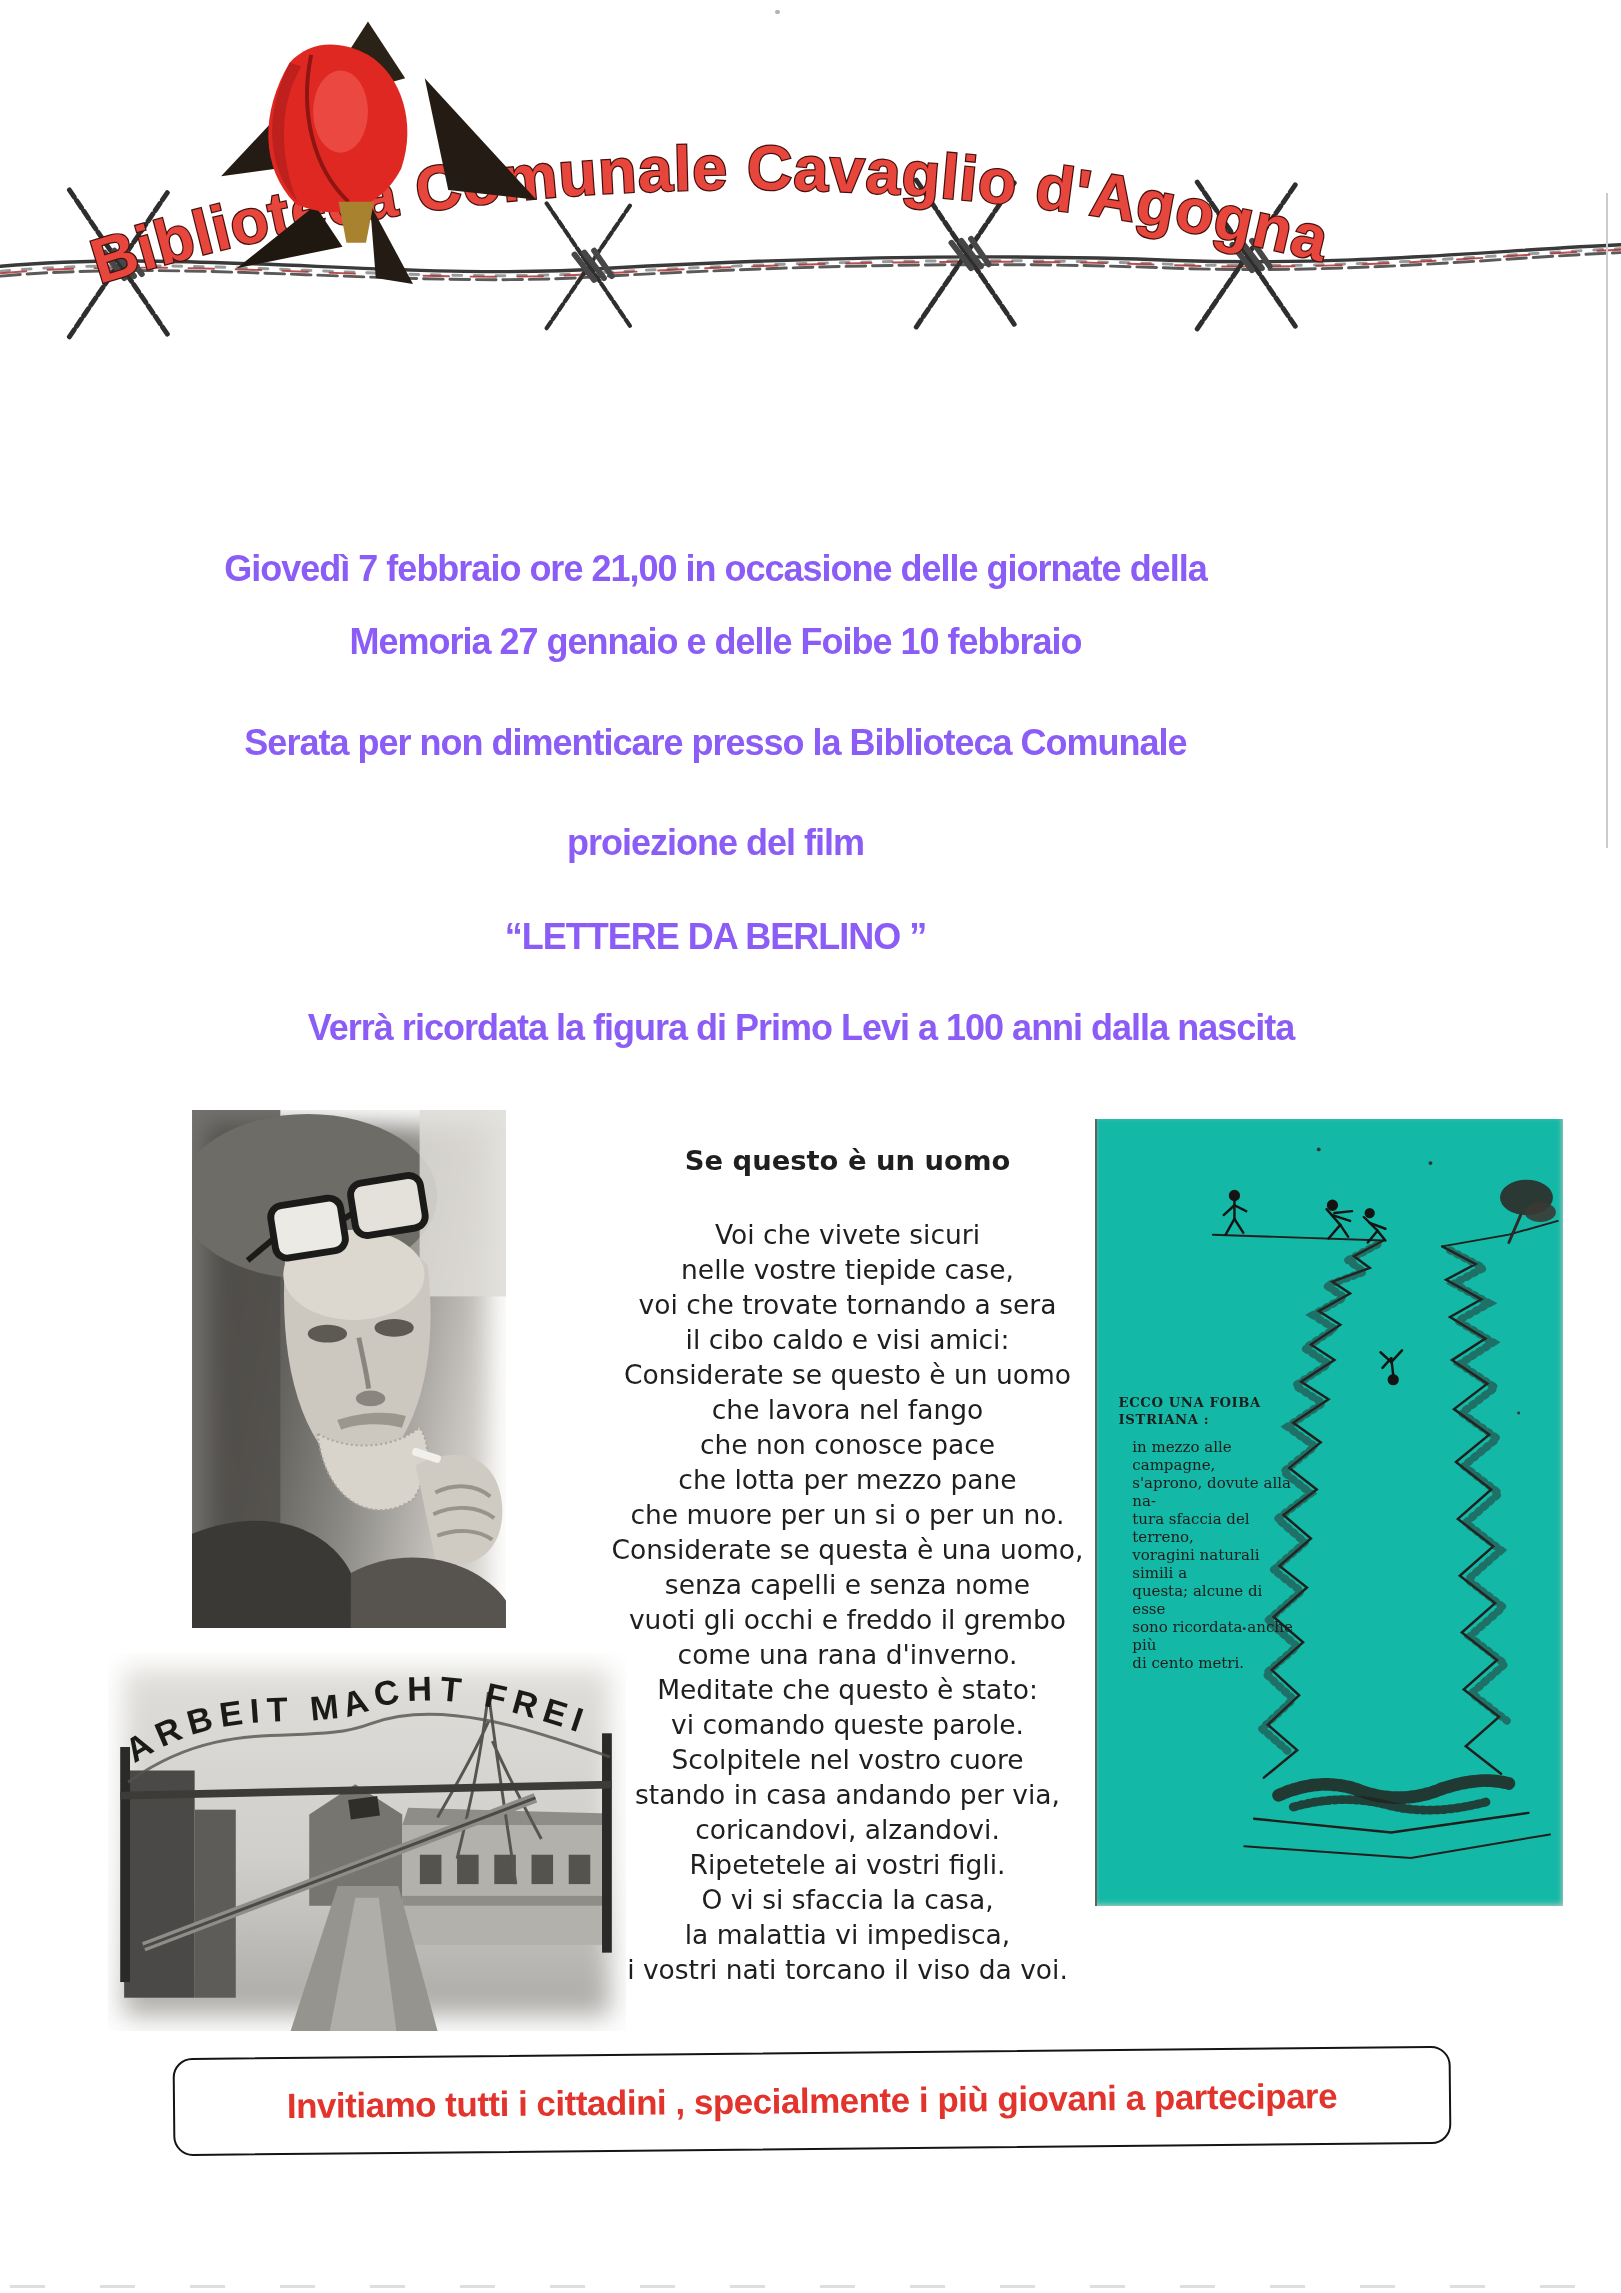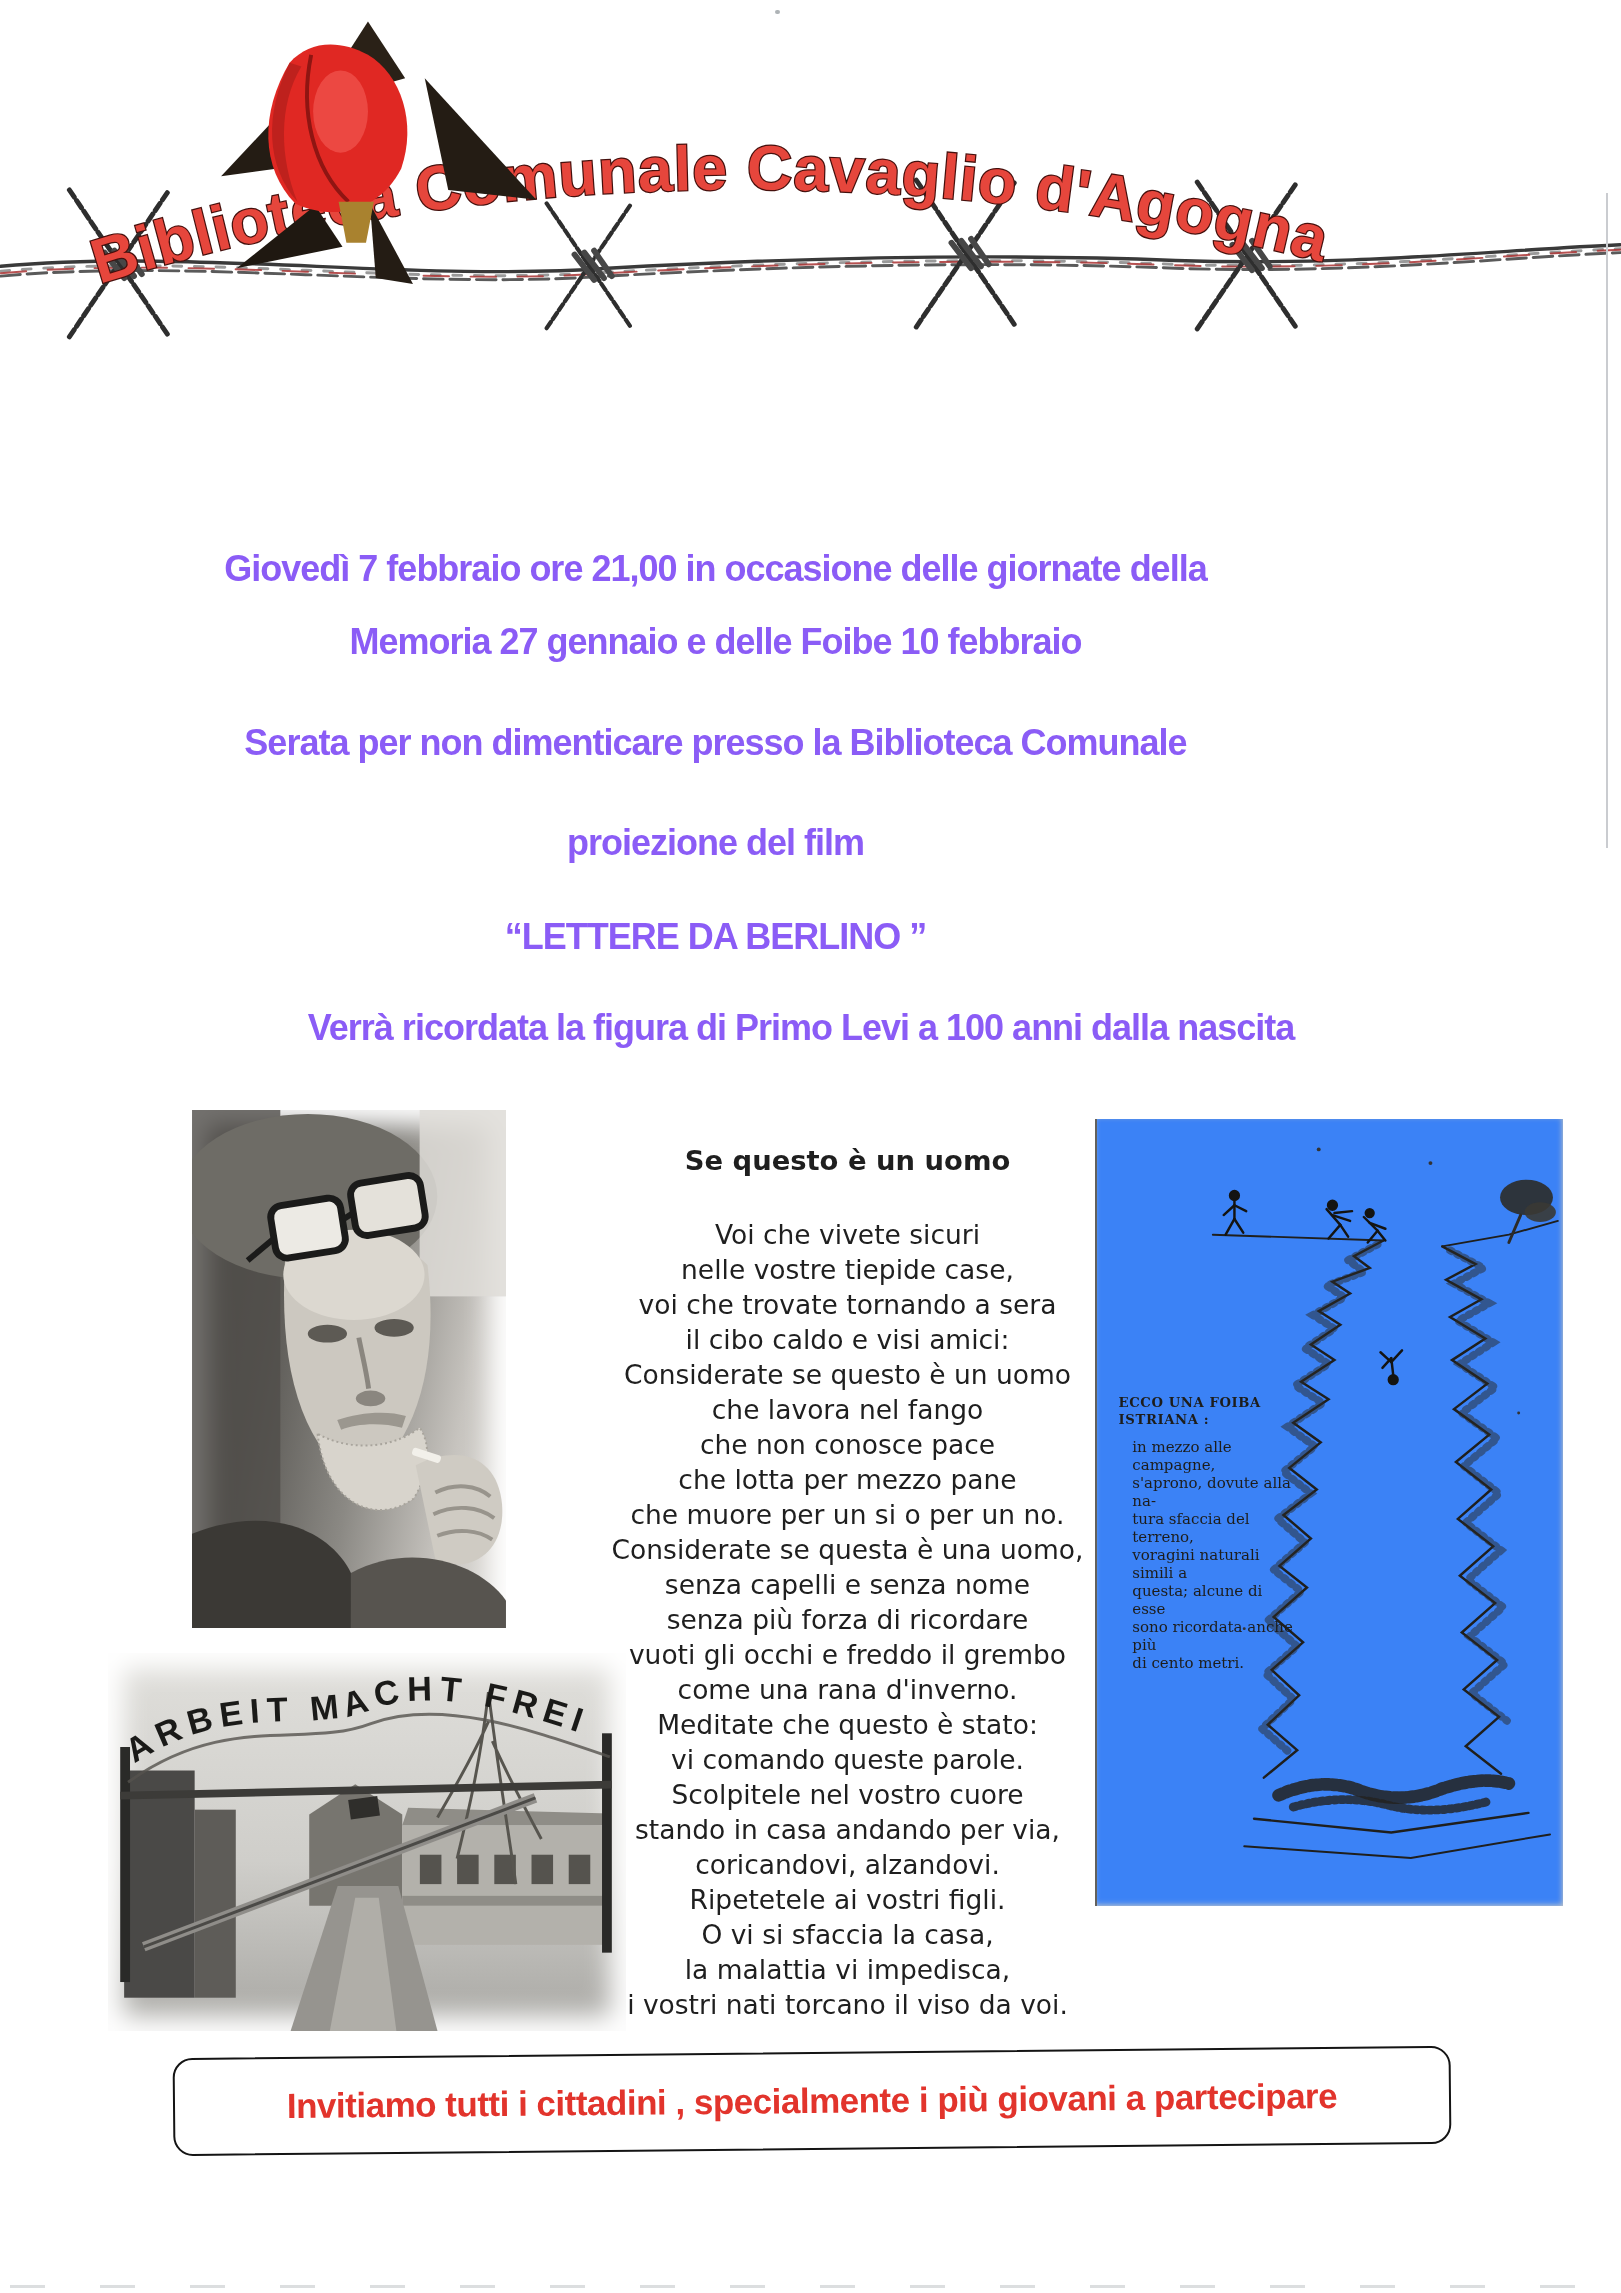--- a/index.html
+++ b/index.html
@@ -18,21 +18,21 @@
   .gate{left:108px;top:1653px;width:518px;height:378px;
         background:linear-gradient(180deg,#e0dfdb 0%,#cfceca 55%,#a8a7a3 100%);}
   .photo svg{position:absolute;left:0;top:0;width:100%;height:100%;}
   
   .poem{position:absolute;left:529px;top:1145px;width:637px;text-align:center;color:#1f1f1f;
         font-family:"DejaVu Sans",sans-serif;}
   .poem-title{font-size:27.4px;font-weight:bold;}
   .poem-lines{margin-top:41px;font-size:26.5px;line-height:35px;}
   
   .foiba{position:absolute;left:1095px;top:1119px;width:466px;height:787px;
-         background:#3b82f6;border-left:2px solid #63615d;
+         background:#14b8a6;border-left:2px solid #63615d;
          box-shadow:inset -2.9px 0 5.9px -2.9px #c8c6bd, inset 0 -3.9px 7.8px -3.9px #d6d4ca;}
   .foiba svg{position:absolute;left:0;top:0;width:100%;height:100%;}
   .foiba-caption{position:absolute;left:21.6px;top:276px;width:181px;color:#1d1d1b;
                  font-family:"DejaVu Serif",serif;}
   .foiba-caption .cap-title{font-size:13.2px;font-weight:bold;letter-spacing:0.6px;line-height:16.7px;}
   .cap-lines{margin-top:9.8px;margin-left:13.7px;font-size:15px;line-height:18px;}
   
   .invite{position:absolute;left:173px;top:2052px;width:1274px;height:94px;
           border:2.9px solid #141414;border-radius:19.6px;transform:rotate(-0.55deg);
           display:flex;align-items:center;justify-content:center;}
@@ -206,21 +206,20 @@
         <div class="poem-line">nelle vostre tiepide case,</div>
         <div class="poem-line">voi che trovate tornando a sera</div>
         <div class="poem-line">il cibo caldo e visi amici:</div>
         <div class="poem-line">Considerate se questo è un uomo</div>
         <div class="poem-line">che lavora nel fango</div>
         <div class="poem-line">che non conosce pace</div>
         <div class="poem-line">che lotta per mezzo pane</div>
         <div class="poem-line">che muore per un si o per un no.</div>
         <div class="poem-line">Considerate se questa è una uomo,</div>
         <div class="poem-line">senza capelli e senza nome</div>
-        <div class="poem-line">senza più forza di ricordare</div>
         <div class="poem-line">vuoti gli occhi e freddo il grembo</div>
         <div class="poem-line">come una rana d'inverno.</div>
         <div class="poem-line">Meditate che questo è stato:</div>
         <div class="poem-line">vi comando queste parole.</div>
         <div class="poem-line">Scolpitele nel vostro cuore</div>
         <div class="poem-line">stando in casa andando per via,</div>
         <div class="poem-line">coricandovi, alzandovi.</div>
         <div class="poem-line">Ripetetele ai vostri figli.</div>
         <div class="poem-line">O vi si sfaccia la casa,</div>
         <div class="poem-line">la malattia vi impedisca,</div>

